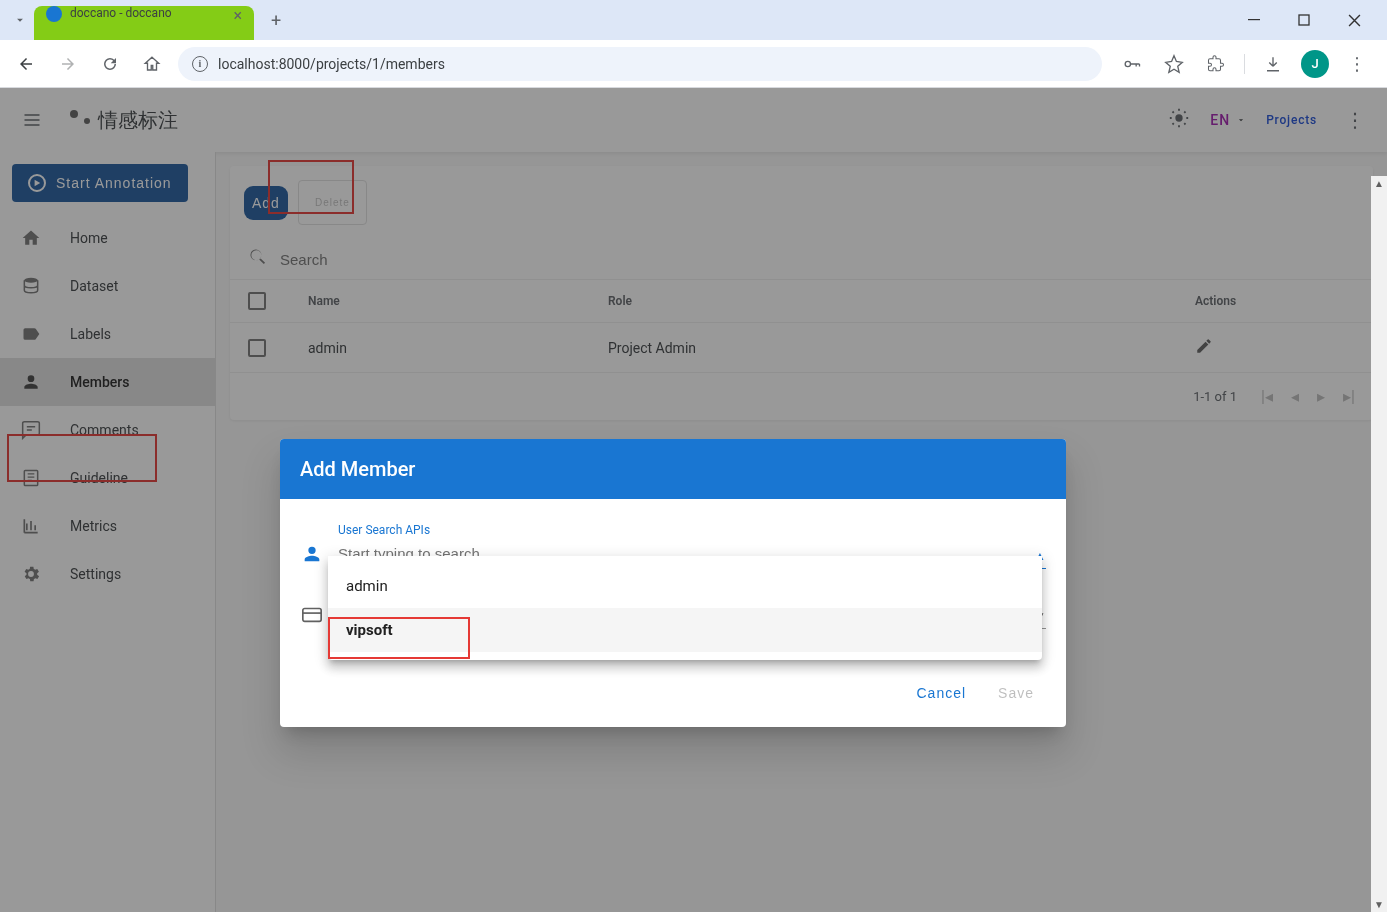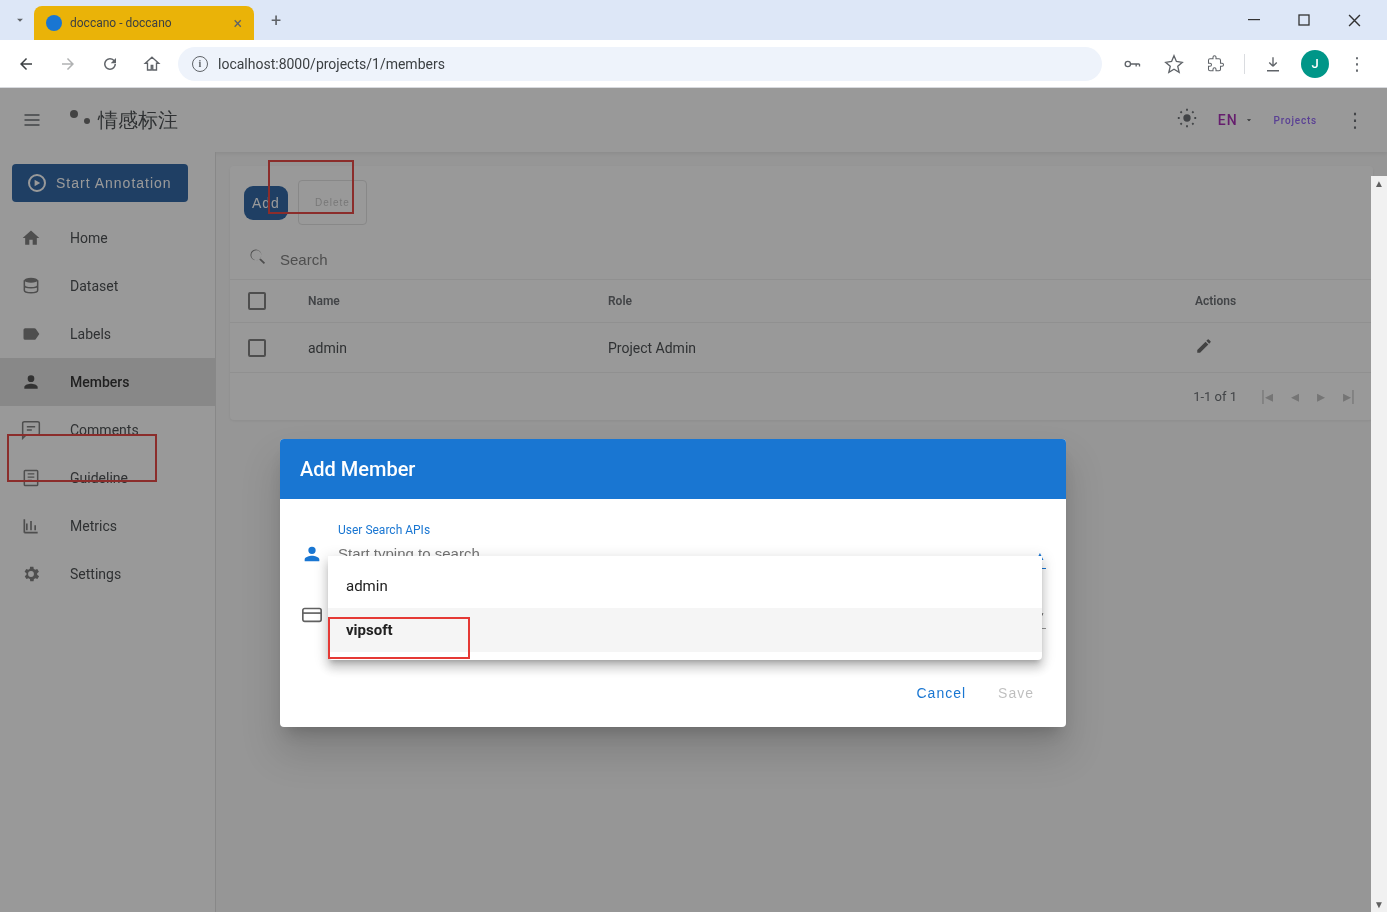--- a/index.html
+++ b/index.html
@@ -2,21 +2,21 @@
 <html><head>
 <meta charset="utf-8">
 <style>
 * { margin: 0; padding: 0; box-sizing: border-box; }
 body { font-family: Roboto, "Helvetica Neue", Arial, sans-serif; background: #fff; }
 
 
 .browser-chrome { background: #dde7f7; }
 .tab-bar { height: 40px; display: flex; align-items: center; padding: 0 6px; }
 .tab-dropdown { width: 28px; height: 28px; display: flex; align-items: center; justify-content: center; border-radius: 50%; font-size: 18px; color: #333; cursor: pointer; }
-.browser-tab { background: #eab308; border-radius: 8px 8px 0 0; height: 34px; margin-top: 6px; display: flex; align-items: center; padding: 0 12px; min-width: 220px; position: relative; }
+.browser-tab { background: #84cc16; border-radius: 8px 8px 0 0; height: 34px; margin-top: 6px; display: flex; align-items: flex-start; padding: 0 12px; min-width: 220px; position: relative; }
 .tab-favicon { width: 16px; height: 16px; background: #1976d2; border-radius: 50%; margin-right: 8px; }
 .tab-title { font-size: 12px; color: #3c4043; flex: 1; }
 .tab-close { font-size: 16px; color: #5f6368; margin-left: 8px; cursor: pointer; }
 .tab-add { width: 28px; height: 28px; display: flex; align-items: center; justify-content: center; font-size: 18px; color: #5f6368; margin-left: 8px; cursor: pointer; }
 .window-controls { margin-left: auto; display: flex; gap: 20px; padding-right: 12px; }
 .window-control { width: 30px; height: 30px; display: flex; align-items: center; justify-content: center; font-size: 14px; color: #333; cursor: pointer; }
 
 .address-bar { height: 48px; background: #fff; display: flex; align-items: center; padding: 0 10px; gap: 10px; border-bottom: 1px solid #dadce0; }
 .nav-btn { width: 32px; height: 32px; display: flex; align-items: center; justify-content: center; color: #5f6368; font-size: 18px; cursor: pointer; border-radius: 50%; }
 .nav-btn.disabled { opacity: 0.4; cursor: default; }
@@ -33,21 +33,21 @@
 .app-header { height: 64px; background: #fff; display: flex; align-items: center; padding: 0 14px; box-shadow: 0 2px 4px rgba(0,0,0,0.08); }
 .menu-btn { width: 36px; height: 36px; display: flex; align-items: center; justify-content: center; font-size: 20px; color: #5f6368; cursor: pointer; }
 .app-logo { width: 20px; height: 20px; margin: 0 8px 0 20px; position: relative; }
 .app-logo::before, .app-logo::after { content: ''; position: absolute; border-radius: 50%; background: #616161; }
 .app-logo::before { width: 8px; height: 8px; left: 0; top: 0; }
 .app-logo::after { width: 6px; height: 6px; right: 0; top: 8px; }
 .app-title { font-size: 20px; color: #3c4043; }
 .header-right { margin-left: auto; display: flex; align-items: center; gap: 20px; }
 .theme-btn { font-size: 20px; color: #5f6368; cursor: pointer; }
 .lang-btn { display: flex; align-items: center; gap: 6px; font-size: 14px; font-weight: 500; color: #a21caf; cursor: pointer; letter-spacing: 1px; }
-.projects-link { font-size: 10px; font-weight: 500; color: #8b5cf6; letter-spacing: 0.8px; cursor: pointer; }
+.projects-link { font-size: 12px; font-weight: 500; color: #1d4ed8; letter-spacing: 0.8px; cursor: pointer; }
 .more-btn { font-size: 20px; color: #5f6368; cursor: pointer; width: 36px; text-align: center; }
 
 .app-body { display: flex; height: calc(100% - 64px); }
 .sidebar { width: 216px; background: #fff; border-right: 1px solid #e0e0e0; padding: 12px 0; }
 .start-btn { margin: 0 12px 12px 12px; background: #1e5a9e; color: #fff; border: none; border-radius: 4px; padding: 10px 16px; font-size: 14px; font-weight: 500; letter-spacing: 1px; cursor: pointer; display: flex; align-items: center; gap: 10px; }
 .start-btn-icon { width: 18px; height: 18px; border: 2px solid #fff; border-radius: 50%; display: flex; align-items: center; justify-content: center; }
 .start-btn-icon svg { fill: #fff; }
 .side-item { display: flex; align-items: center; height: 48px; padding: 0 20px; font-size: 14px; color: #3c4043; cursor: pointer; gap: 28px; }
 .side-item.active { background: #e0e0e0; color: #212121; font-weight: 500; }
 .side-item-icon { width: 22px; height: 22px; color: #5f6368; display: flex; align-items: center; justify-content: center; font-size: 20px; }

